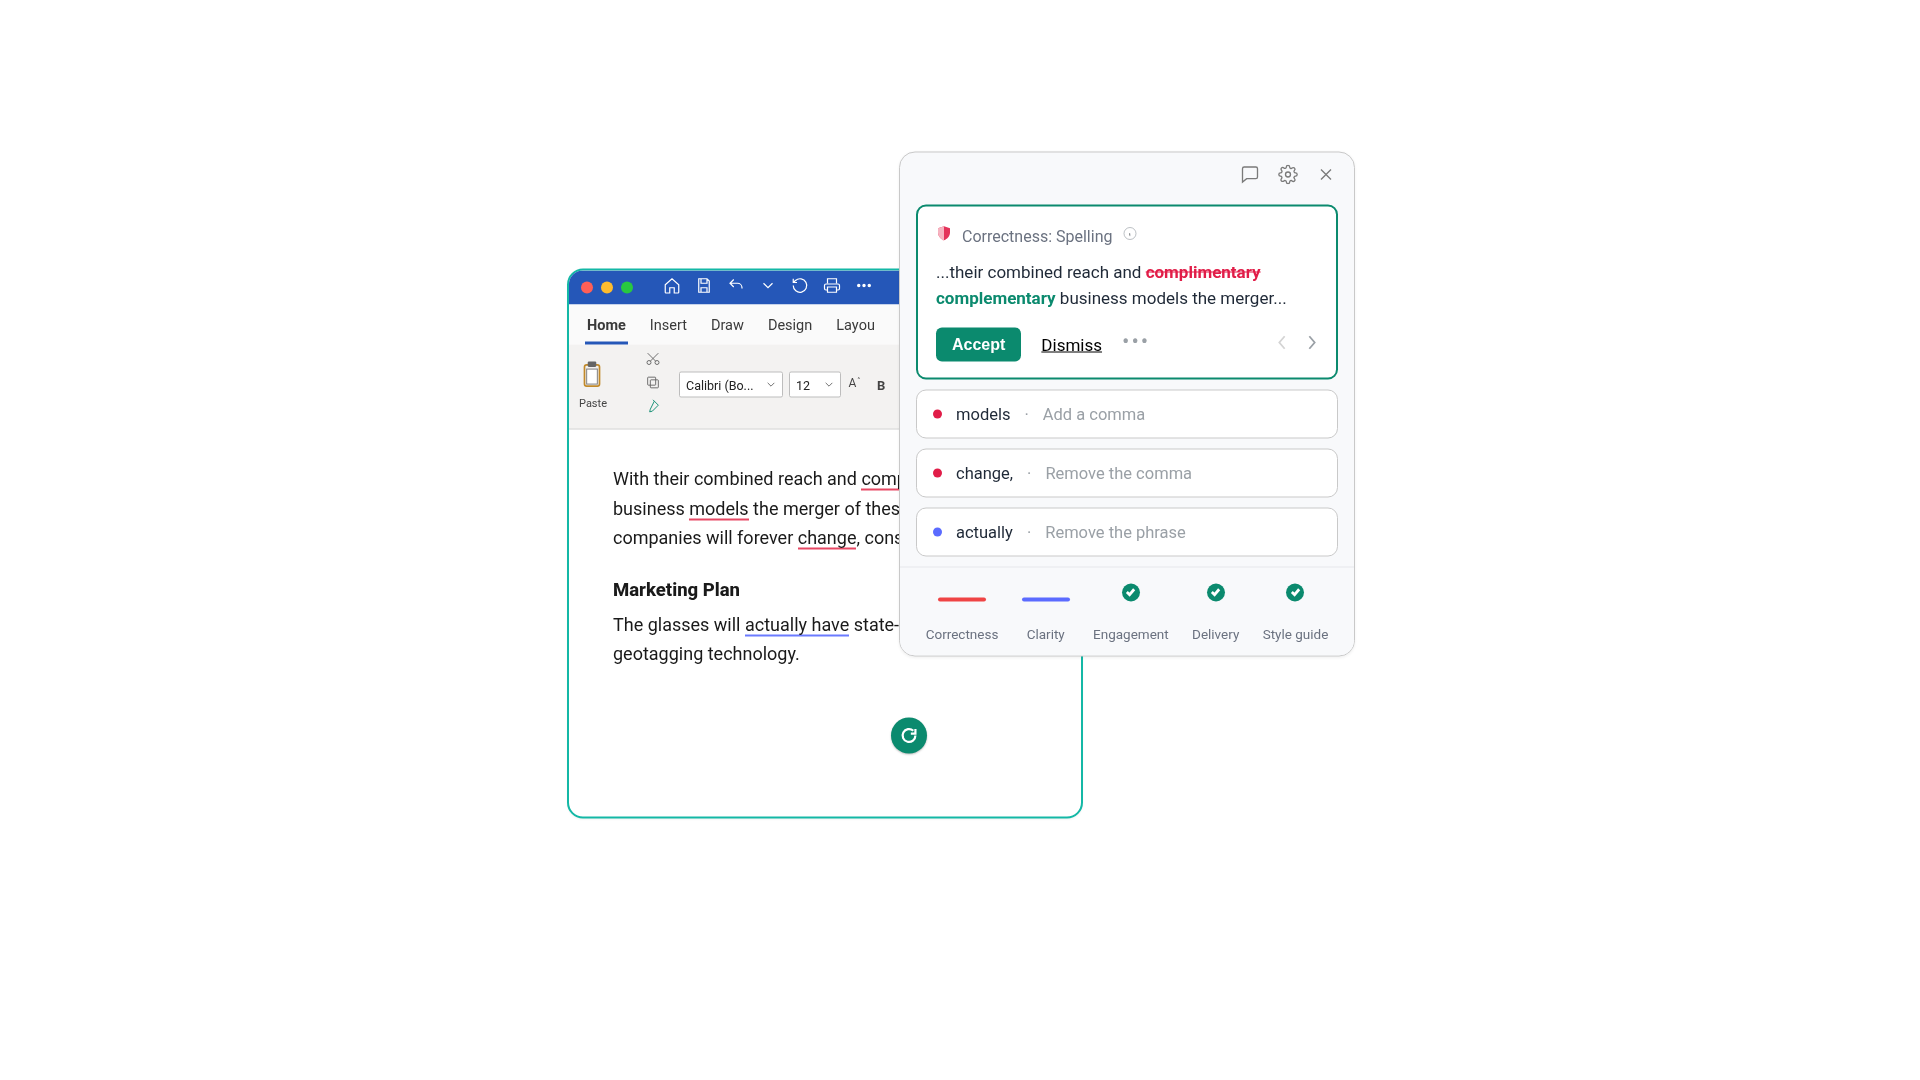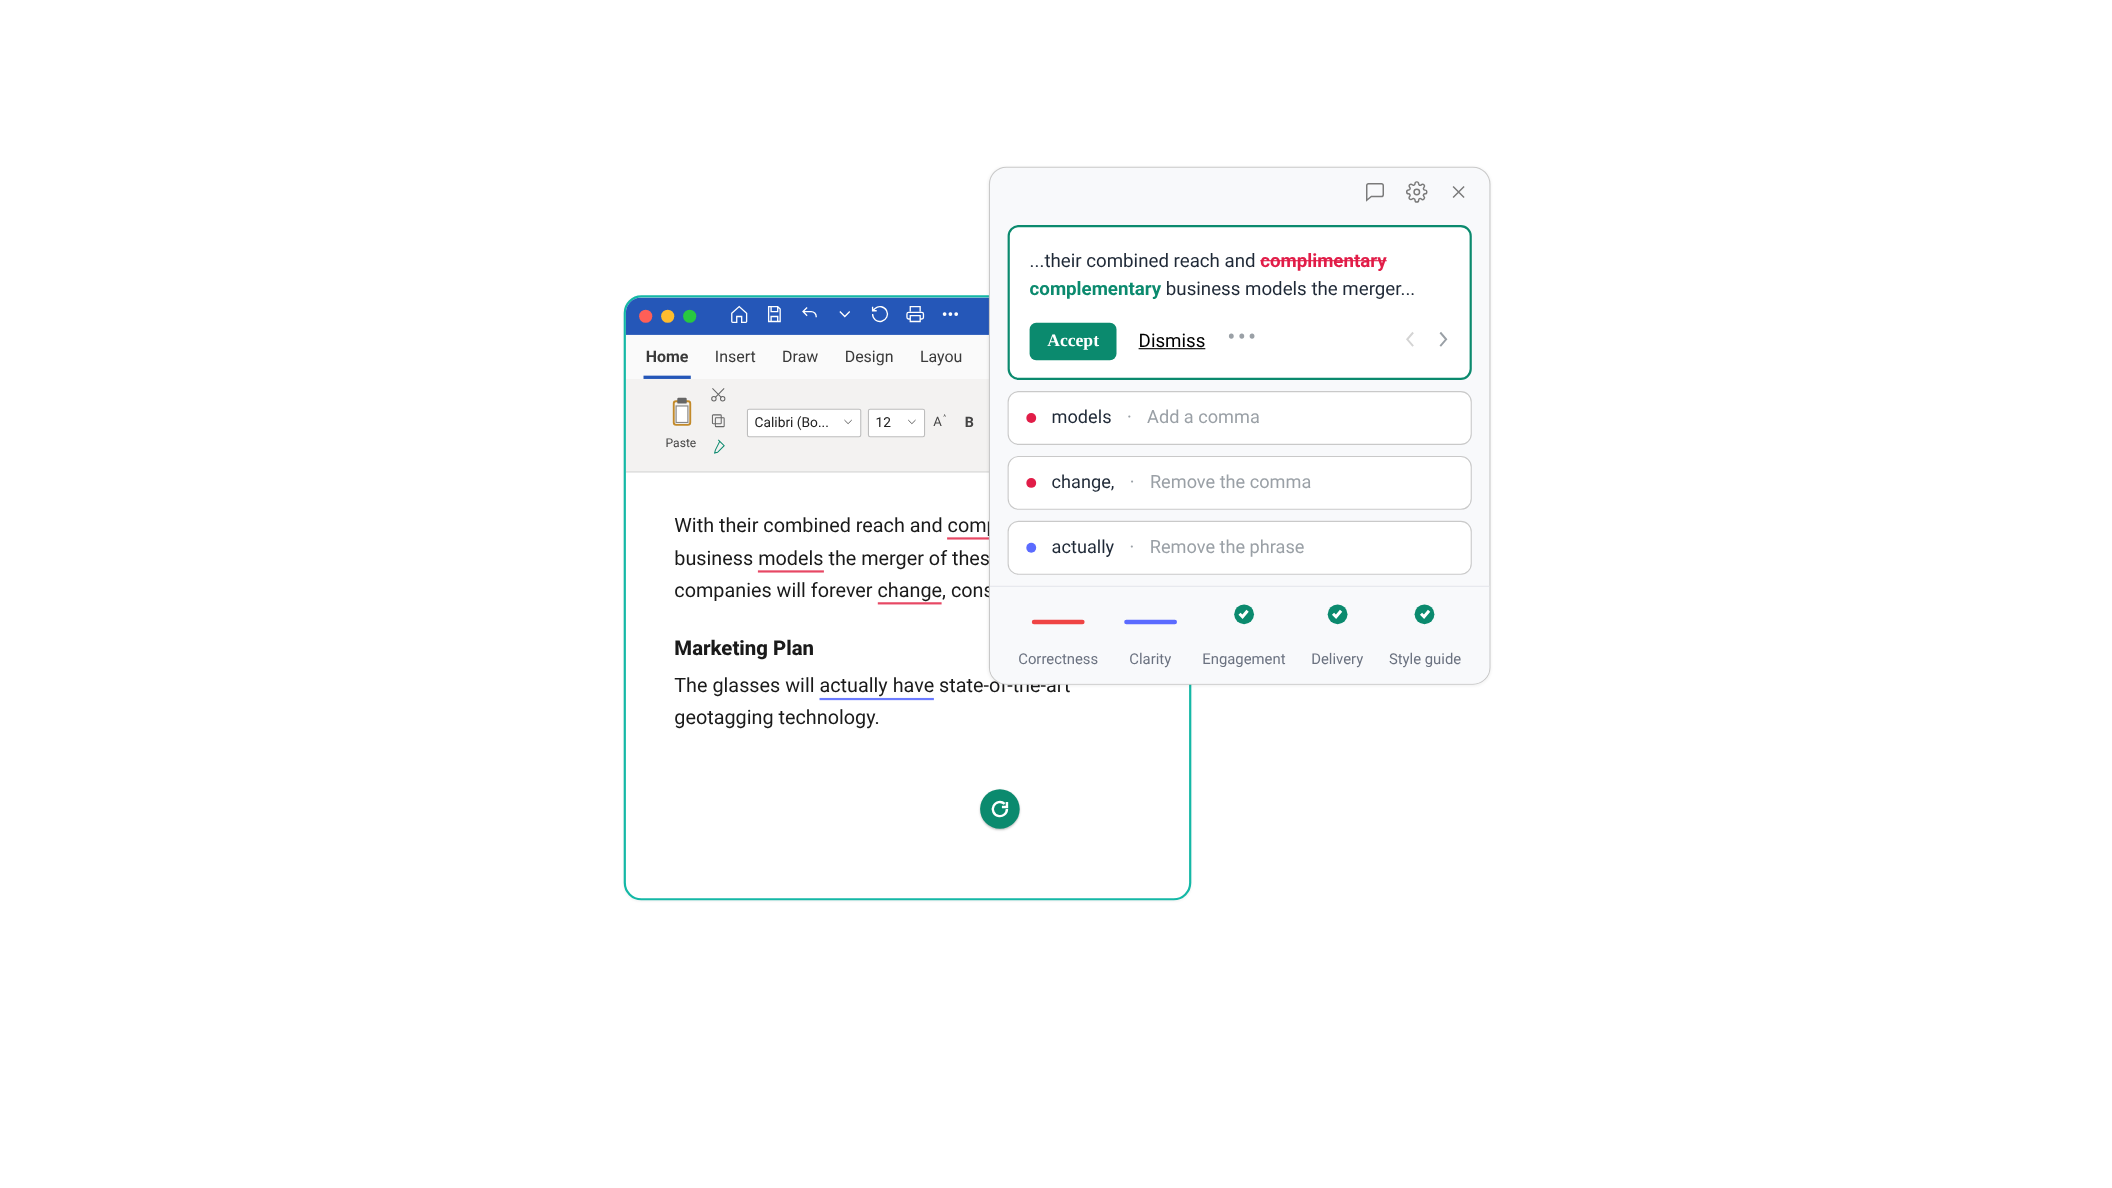--- a/index.html
+++ b/index.html
@@ -64,21 +64,21 @@
   .ribbon-tabs .tab.active { font-weight:700; border-bottom:3px solid #2557b8; }
 
   .ribbon {
     display:flex;
     align-items:center;
     gap:10px;
     padding: 6px 10px 10px 10px;
     background:#f3f2f1;
     border-bottom:1px solid #d6d6d6;
   }
-  .paste-block { display:flex; flex-direction:column; align-items:flex-end; width:54px; gap:2px;}
+  .paste-block { display:flex; flex-direction:column; align-items:flex-start; width:54px; gap:2px;}
   .paste-block .ic svg { width:26px; height:30px; }
   .paste-block .lbl { font-size:11px; color:#444; }
   .mini-col { display:flex; flex-direction:column; gap:4px; margin-left:2px; }
   .mini-col svg { width:16px; height:16px; stroke:#666; fill:none; stroke-width:1.4; }
   .font-sel { display:inline-flex; align-items:center; height:26px; border:1px solid #bdbdbd; background:#fff; border-radius:2px; padding:0 6px; font-size:12.5px; gap:6px; min-width:104px; justify-content:space-between; color:#222;}
   .size-sel { display:inline-flex; align-items:center; height:26px; border:1px solid #bdbdbd; background:#fff; border-radius:2px; padding:0 6px; font-size:12.5px; gap:6px; min-width:52px; justify-content:space-between; color:#222;}
   .chev svg { width:10px; height:10px; stroke:#555; }
   .font-tools { display:flex; align-items:center; gap:10px; margin-left:4px; color:#444; font-size:13px;}
   .font-tools .ft { padding:2px 2px; }
   .font-tools .b { font-weight:700; }
@@ -140,21 +140,21 @@
     border-radius:10px;
   }
   .card { border:2px solid #0b8a6e; padding:18px 18px 16px 18px;}
   .card-title { display:flex; align-items:center; gap:10px; color:#6b7280; font-size:16px; margin-bottom:12px;}
   .card-title .shield svg { width:16px; height:18px; }
   .card-title .info svg { width:16px; height:16px; stroke:#9aa0a6; }
   .card-body { font-size:17px; color:#1f2937; line-height:1.55;}
   .strike-red { color:#e11d48; text-decoration:line-through; font-weight:700; }
   .repl { color:#0b8a6e; font-weight:700; }
   .card-actions { display:flex; align-items:center; gap:20px; margin-top:16px;}
-  .btn-accept { background:#0b8a6e; color:#fff; font-weight:700; border:none; padding:8px 16px; border-radius:6px; font-size:16px; cursor:pointer;font-family:Liberation Serif, serif;}
+  .btn-accept { background:#0b8a6e; color:#fff; font-weight:700; border:none; padding:8px 16px; border-radius:6px; font-size:16px; cursor:pointer;}
   .btn-dismiss { color:#000000; font-size:17px; cursor:pointer;text-decoration:underline;}
   .dots { color:#9aa0a6; font-size:22px; letter-spacing:2px; cursor:pointer; line-height:0; margin-top:-6px;}
   .card-nav { margin-left:auto; display:flex; gap:18px; color:#9aa0a6;}
   .card-nav svg { width:12px; height:16px; stroke:currentColor; fill:none; stroke-width:2;}
   .card-nav .dis { color:#d4d4d4; }
 
   .mini-card { padding:14px 16px; display:flex; align-items:center; gap:14px; font-size:16.5px;}
   .dot { width:9px; height:9px; border-radius:50%; flex-shrink:0;}
   .dot.red { background:#e11d48;}
   .dot.blue { background:#5b6bff;}
@@ -308,20 +308,31 @@
       <span><svg viewBox="0 0 24 24">
             <circle cx="12" cy="12" r="3"></circle>
             <path d="M19.4 15a1.7 1.7 0 0 0 .34 1.87l.06.06a2 2 0 1 1-2.83 2.83l-.06-.06a1.7 1.7 0 0 0-1.87-.34 1.7 1.7 0 0 0-1 1.56V21a2 2 0 0 1-4 0v-.09a1.7 1.7 0 0 0-1.11-1.56 1.7 1.7 0 0 0-1.87.34l-.06.06a2 2 0 1 1-2.83-2.83l.06-.06a1.7 1.7 0 0 0 .34-1.87 1.7 1.7 0 0 0-1.56-1H3a2 2 0 0 1 0-4h.09a1.7 1.7 0 0 0 1.56-1.11 1.7 1.7 0 0 0-.34-1.87l-.06-.06a2 2 0 1 1 2.83-2.83l.06.06a1.7 1.7 0 0 0 1.87.34H9a1.7 1.7 0 0 0 1-1.56V3a2 2 0 0 1 4 0v.09a1.7 1.7 0 0 0 1 1.56 1.7 1.7 0 0 0 1.87-.34l.06-.06a2 2 0 1 1 2.83 2.83l-.06.06a1.7 1.7 0 0 0-.34 1.87V9a1.7 1.7 0 0 0 1.56 1H21a2 2 0 0 1 0 4h-.09a1.7 1.7 0 0 0-1.56 1z"></path>
           </svg></span>
       <span><svg viewBox="0 0 24 24">
             <path d="M18 6L6 18M6 6l12 12"></path>
           </svg></span>
     </div>
 
     <div class="card">
+      <div class="card-title">
+        <span class="shield"><svg viewBox="0 0 24 26">
+              <path d="M12 2l9 3v6c0 6-4 10-9 12C7 21 3 17 3 11V5z" fill="#e11d48" opacity="0.9"></path>
+              <path d="M12 2v22C7 21 3 17 3 11V5l9-3z" fill="#f6b3c0"></path>
+            </svg></span>
+        <span>Correctness: Spelling</span>
+        <span class="info"><svg viewBox="0 0 24 24">
+              <circle cx="12" cy="12" r="9" fill="none"></circle>
+              <path d="M12 8h.01M11 12h1v4"></path>
+            </svg></span>
+      </div>
       <div class="card-body">
         <span>...their combined reach and </span><span class="strike-red">complimentary</span>
         <span class="repl">complementary</span><span> business models the merger...</span>
       </div>
       <div class="card-actions">
         <button class="btn-accept">Accept</button>
         <span class="btn-dismiss">Dismiss</span>
         <span class="dots">•••</span>
         <span class="card-nav">
           <span class="dis"><svg viewBox="0 0 12 18">

